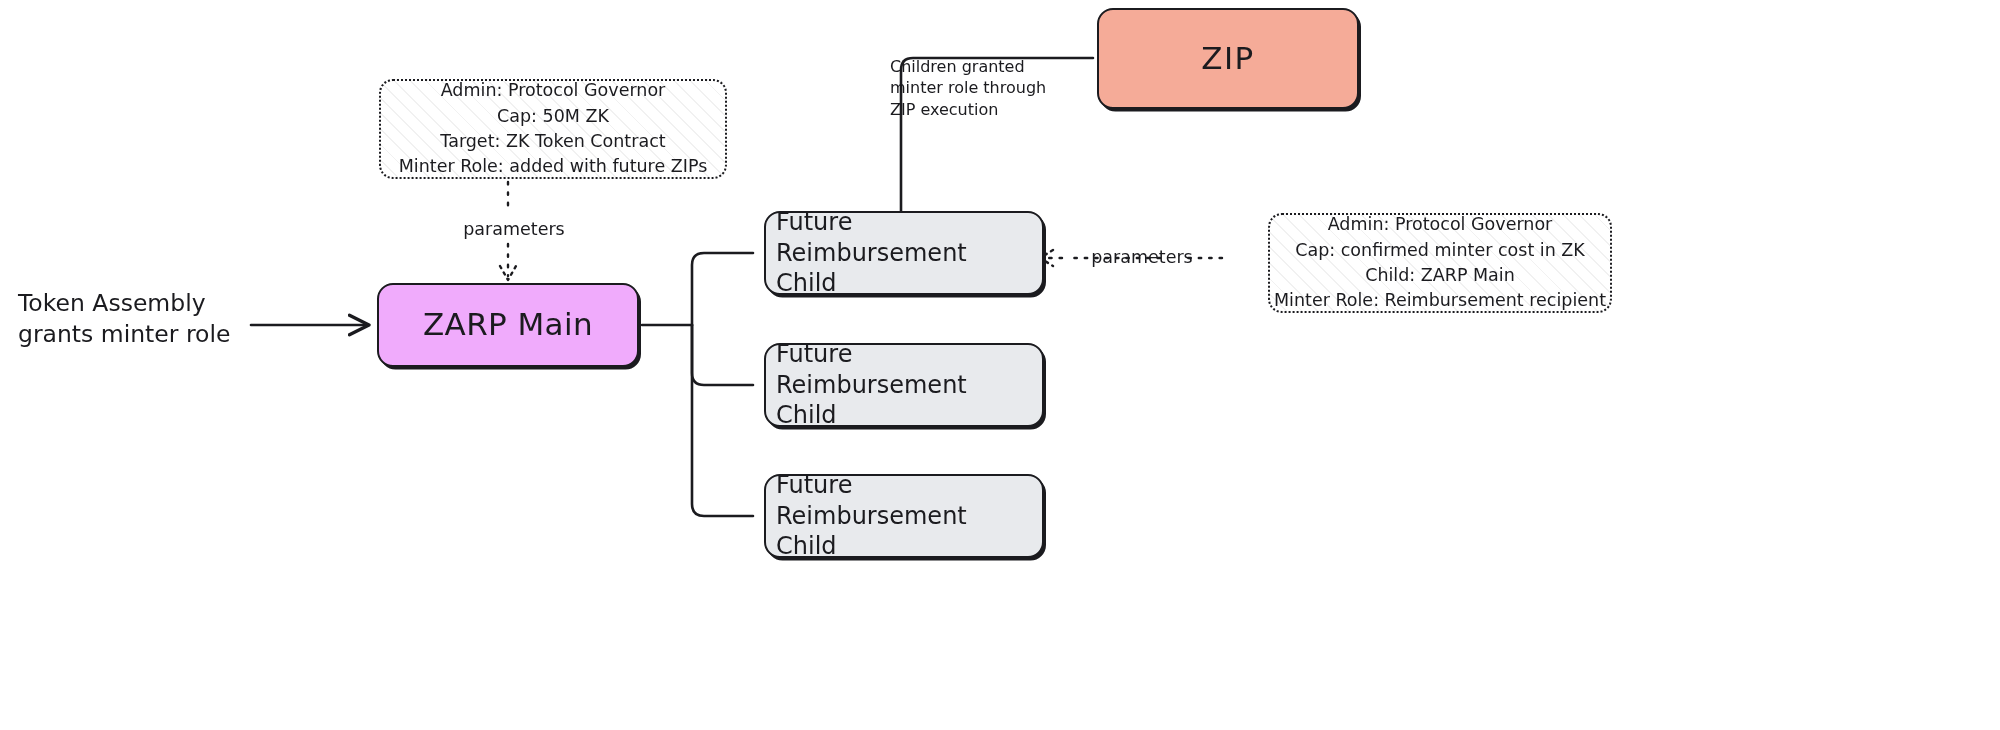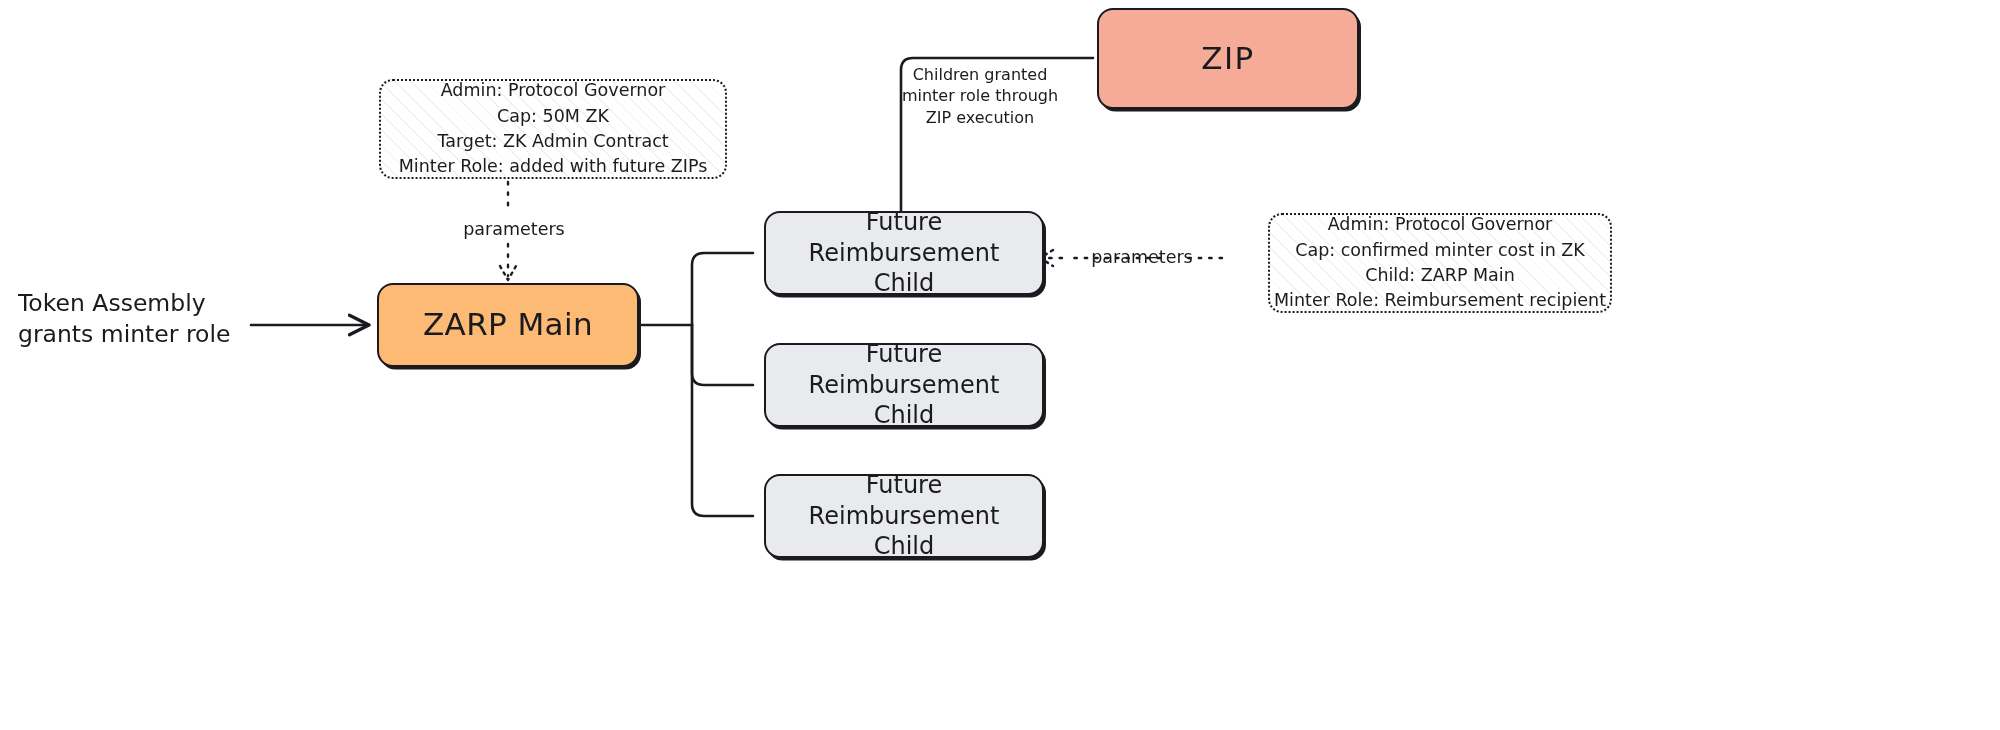--- a/index.html
+++ b/index.html
@@ -26,38 +26,37 @@
     height: 730px;
     pointer-events: none;
   }
   
   .node {
     position: absolute;
     box-sizing: border-box;
     display: flex;
     align-items: center;
     justify-content: center;
-    text-align: center;
     border: 2.5px solid #1b1b1f;
     border-radius: 16px;
     font-family: "DejaVu Sans", sans-serif;
     line-height: 1.28;
     color: #1b1b1f;
     box-shadow: 2.5px 3px 0 -0.5px #1b1b1f;
   }
   .node-label {
     display: block;
     padding: 0 10px;
     white-space: pre-line;
   }
   
   #zarp-main {
     left: 377px;  top: 283px;
     width: 262px; height: 84px;
-    background: #fdba74;
+    background: #f0abfc;
     font-size: 31px;
     letter-spacing: 0.4px;
   }
   #zip-node {
     left: 1097px; top: 8px;
     width: 262px; height: 101px;
     background: #f5ab98;
     font-size: 31px;
     letter-spacing: 1.4px;
   }
@@ -128,24 +127,23 @@
     font-size: 17.5px;
     text-align: center;
   }
   #edge-label-params-right {
     left: 1072px; top: 246px;
     width: 140px;
     font-size: 17.5px;
     text-align: center;
   }
   #edge-label-zip {
-    left: 890px; top: 64px;
+    left: 890px; top: 56px;
     width: 180px;
     font-size: 16px;
-    text-align: center;
   }
 </style>
 </head>
 <body>
 
 <div id="canvas">
 
   <svg class="svg-layer" viewBox="0 0 2000 730">
     <defs>
       <marker id="arrow-solid" viewBox="0 0 12 12" refX="10" refY="6" markerWidth="9" markerHeight="9" orient="auto-start-reverse">
@@ -198,21 +196,21 @@
   </div>
 
   <div class="node child-node" id="child-3">
     <span class="node-label">Future Reimbursement
 Child</span>
   </div>
 
   <div class="note" id="note-left">
     <span class="note-line">Admin: Protocol Governor</span>
     <span class="note-line">Cap: 50M ZK</span>
-    <span class="note-line">Target: ZK Admin Contract</span>
+    <span class="note-line">Target: ZK Token Contract</span>
     <span class="note-line">Minter Role: added with future ZIPs</span>
   </div>
 
   <div class="note" id="note-right">
     <span class="note-line">Admin: Protocol Governor</span>
     <span class="note-line">Cap: confirmed minter cost in ZK</span>
     <span class="note-line">Child: ZARP Main</span>
     <span class="note-line">Minter Role: Reimbursement recipient</span>
   </div>
 

